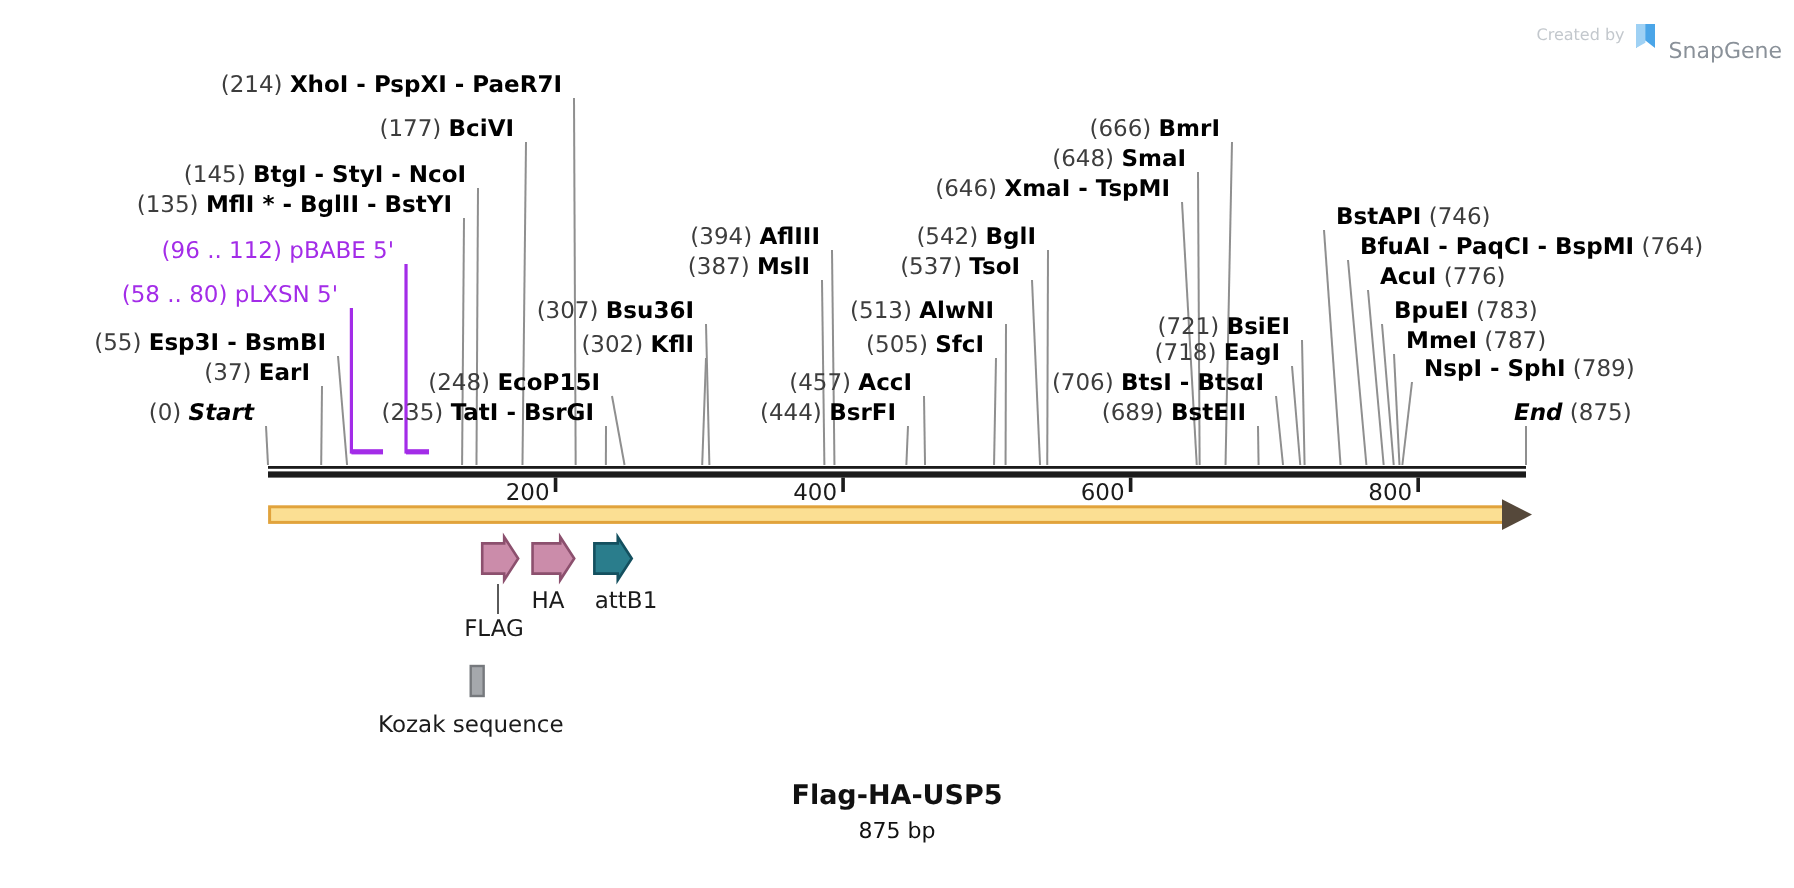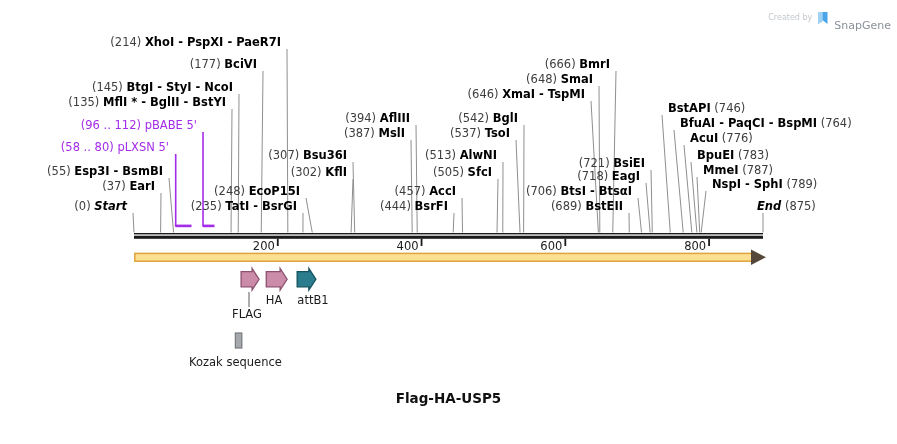--- a/index.html
+++ b/index.html
@@ -131,14 +131,15 @@
       <polygon points="266.26971428571426,271.7 280.11657142857143,271.7 280.11657142857143,268.5 287.11657142857143,279.25 280.11657142857143,290 280.11657142857143,286.8 266.26971428571426,286.8" fill="#CB8CAA" stroke="#8C506E" stroke-width="1.3"></polygon>
       <text x="274" y="304" text-anchor="middle" class="feat">HA</text>
       <polygon points="297.1805714285714,271.7 308.8708571428572,271.7 308.8708571428572,268.5 315.8708571428572,279.25 308.8708571428572,290 308.8708571428572,286.8 297.1805714285714,286.8" fill="#2A7D8C" stroke="#14505F" stroke-width="1.3"></polygon>
       <text x="313" y="304" text-anchor="middle" class="feat">attB1</text>
       <rect x="235.35885714285715" y="333" width="6.469714285714275" height="15" fill="#A5A8AC" stroke="#76797D" stroke-width="1.2"></rect>
       <text x="189" y="366" text-anchor="start" class="feat">Kozak sequence</text>
     </svg>
 
   <div class="footer">
     <div class="t">Flag-HA-USP5</div>
+    <div class="s">875 bp</div>
   </div>
 </div>
 
 </body></html>

